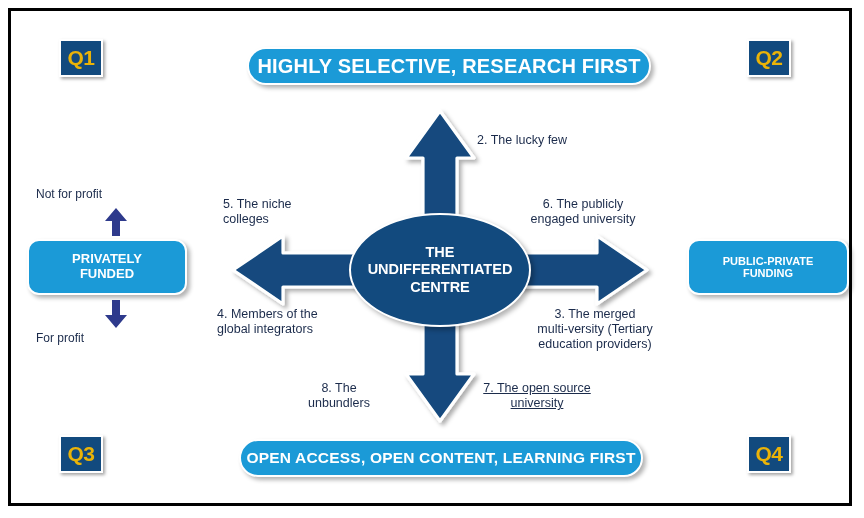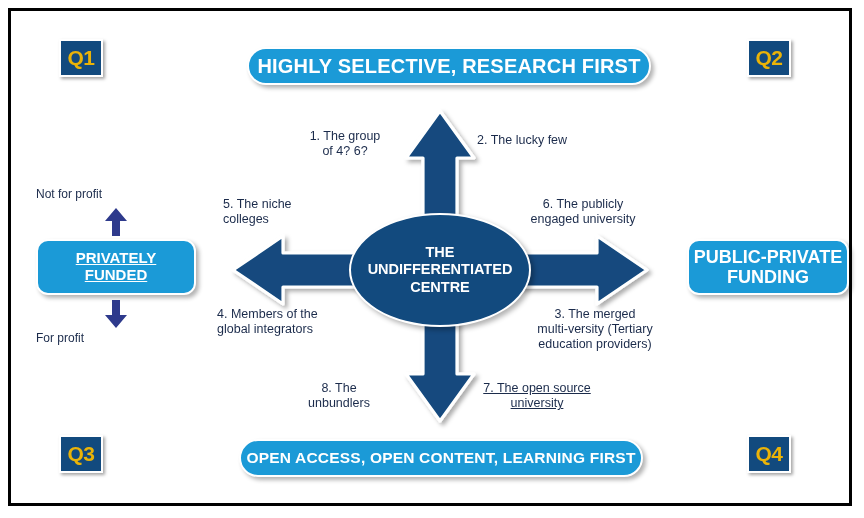--- a/index.html
+++ b/index.html
@@ -78,31 +78,30 @@
     letter-spacing: 0.2px;
   }
   #pill-bottom {
     left: 228px; top: 428px;
     width: 404px; height: 38px;
     border-radius: 19px;
     font-size: 15.5px;
     letter-spacing: 0.2px;
   }
   #pill-left {
-    left: 25px; top: 228px;
+    left: 16px; top: 228px;
     width: 160px; height: 56px;
     border-radius: 12px;
-    font-size: 15px;
-    text-decoration: underline;
+    font-size: 13px;
   }
   #pill-right {
     left: 676px; top: 228px;
     width: 162px; height: 56px;
     border-radius: 12px;
-    font-size: 18px;
+    font-size: 11px;
   }
 
   
   #centre-ellipse {
     position: absolute;
     left: 338px;
     top: 202px;
     width: 182px;
     height: 114px;
     background: #124A7E;
@@ -230,24 +229,20 @@
     <svg class="mini-arrow" id="mini-arrow-up" width="26" height="30" viewBox="0 0 26 30" xmlns="http://www.w3.org/2000/svg">
       <polygon points="13,1 24,14 17,14 17,29 9,29 9,14 2,14" fill="#2E3A8C"></polygon>
     </svg>
 
     <svg class="mini-arrow" id="mini-arrow-down" width="26" height="30" viewBox="0 0 26 30" xmlns="http://www.w3.org/2000/svg">
       <polygon points="13,29 24,16 17,16 17,1 9,1 9,16 2,16" fill="#2E3A8C"></polygon>
     </svg>
 
     <div class="profit-label" id="label-for-profit">For profit</div>
 
-    <div class="ann" id="ann-1">
-      <div>1. The group</div>
-      <div>of 4? 6?</div>
-    </div>
 
     <div class="ann" id="ann-2">
       <div>2. The lucky few</div>
     </div>
 
     <div class="ann" id="ann-5">
       <div>5. The niche</div>
       <div>colleges</div>
     </div>
 

